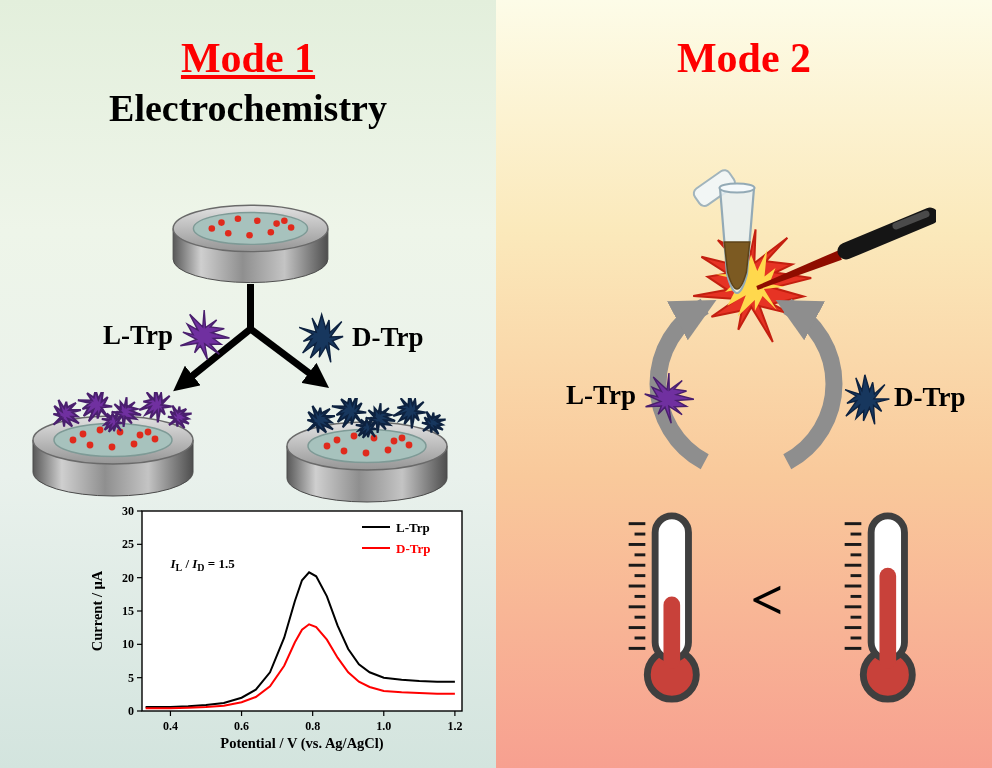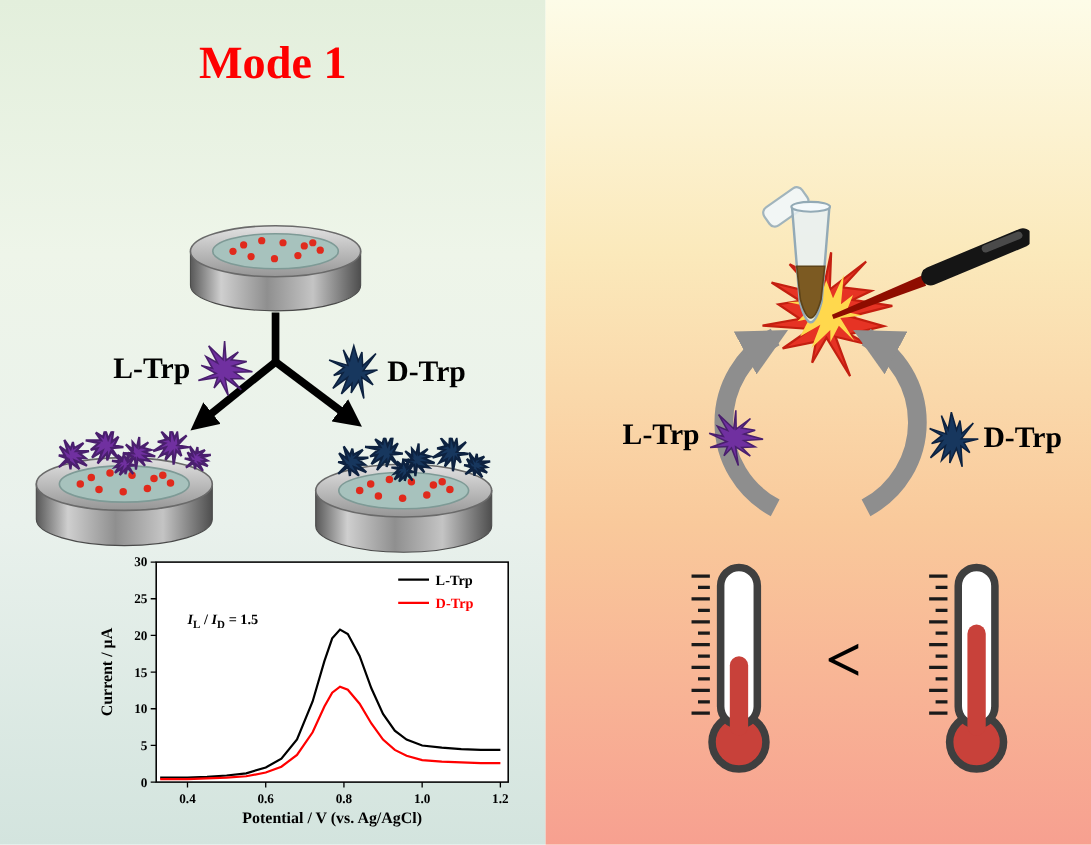--- a/index.html
+++ b/index.html
@@ -38,21 +38,22 @@
   .lt-symbol{position:absolute;left:231px;top:566px;width:80px;text-align:center;
              font-size:58px;font-weight:bold;color:#000;}
   .chart svg text{font-family:"Liberation Serif",serif;}
 </style>
 </head>
 <body>
 
 <div class="page">
 
   <section class="panel panel-left">
-    <div class="title" style="color: rgb(254, 0, 0);">Mode 1</div>
+    <div class="title" style="color: rgb(254, 0, 0); text-decoration: underline;">Mode 1</div>
+    <div class="subtitle">Electrochemistry</div>
     <div class="gfx top-electrode" id="gfx-electrode-top">
         <svg viewBox="0 0 170 122">
   <defs>
    <linearGradient id="bgt" x1="0" y1="0" x2="1" y2="0">
     <stop offset="0" stop-color="#585858"></stop>
               <stop offset="0.18" stop-color="#cfcfcf"></stop>
     <stop offset="0.45" stop-color="#8f8f8f"></stop>
               <stop offset="0.72" stop-color="#c4c4c4"></stop>
     <stop offset="1" stop-color="#4e4e4e"></stop>
    </linearGradient>
@@ -207,20 +208,21 @@
           <line x1="274" y1="45" x2="302" y2="45" stroke="#ff0000" stroke-width="2"></line>
           <text x="308" y="49.5" font-size="13" font-weight="bold" fill="#ff0000">D-Trp</text>
           <text x="82.44444444444446" y="64.66666666666666" font-size="13" font-weight="bold"><tspan font-style="italic">I</tspan><tspan dy="3" font-size="10">L</tspan><tspan dy="-3"> / </tspan><tspan font-style="italic">I</tspan><tspan dy="3" font-size="10">D</tspan><tspan dy="-3"> = 1.5</tspan></text>
           <text transform="translate(14,108) rotate(-90)" text-anchor="middle" font-size="14.5" font-weight="bold">Current / μA</text>
           <text x="214" y="245" text-anchor="middle" font-size="14.5" font-weight="bold">Potential / V (vs. Ag/AgCl)</text>
         </svg>
       </div>
   </section>
 
   <section class="panel panel-right">
+    <div class="title" style="color: rgb(254, 0, 0);">Mode 2</div>
     <div class="gfx scene" id="gfx-scene">
         <svg viewBox="0 0 336 186">
   <polygon points="155.6,71.4 154.3,105.2 187.4,79.8 165.8,103.2 192.3,106.4 175.2,114.6 211.2,120.1 172.8,129.8 203.5,138.5 172.3,145.8 189.1,155.2 159.5,148.1 172.8,184.0 151.3,148.9 138.3,171.8 141.8,152.6 111.5,158.8 136.9,141.1 93.2,138.0 127.2,131.8 107.6,118.8 127.2,115.4 101.4,98.8 140.9,108.4 117.8,82.2 149.9,98.4" fill="#e63324" stroke="#c41f10" stroke-width="2"></polygon>
   <polygon points="151.1,96.7 157.3,113.1 167.1,91.8 164.5,118.6 175.5,110.1 169.3,125.7 184.4,128.8 163.9,131.1 176.7,152.0 162.6,138.1 154.9,153.0 154.8,142.0 137.6,158.6 145.8,137.3 127.4,147.8 135.7,131.8 125.0,134.0 138.1,121.4 115.9,116.6 142.9,115.6 134.2,102.4 147.0,109.2" fill="#ffd84d"></polygon>
   <polygon points="238.2,92.4 241.9,101.7 157.7,131.9 156.3,128.1" fill="#8f0d00"></polygon>
   <g transform="rotate(-35 118 30)">
             <rect x="94" y="18" width="42" height="20" rx="6" fill="#f2f7fa" opacity="0.92" stroke="#9ab0bc" stroke-width="2"></rect>
           </g>
   <path d="M120,30 L127,116 Q137,154 147,116 L154,30 Z" fill="#e8f1f5" fill-opacity="0.85" stroke="#93aab6" stroke-width="2.2"></path>
   <path d="M124.3,84 L127.6,114 Q137,148 146.4,114 L149.7,84 Z" fill="#7c5a22" stroke="#5d4318" stroke-width="1.5"></path>

